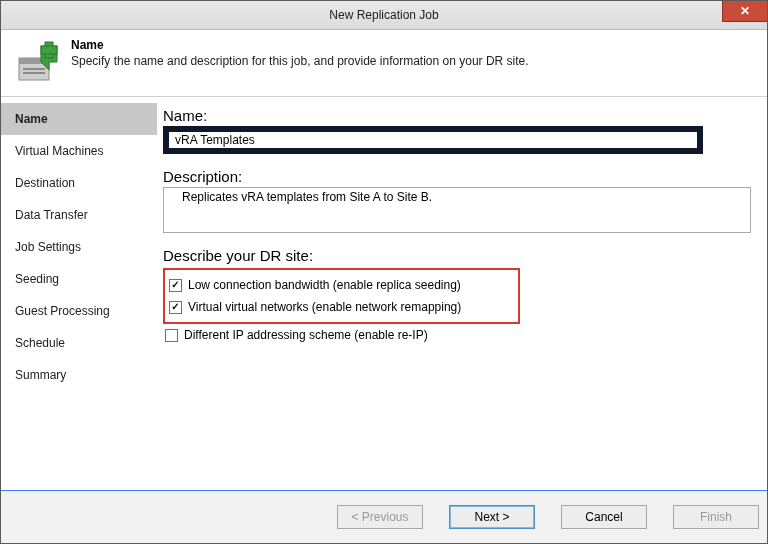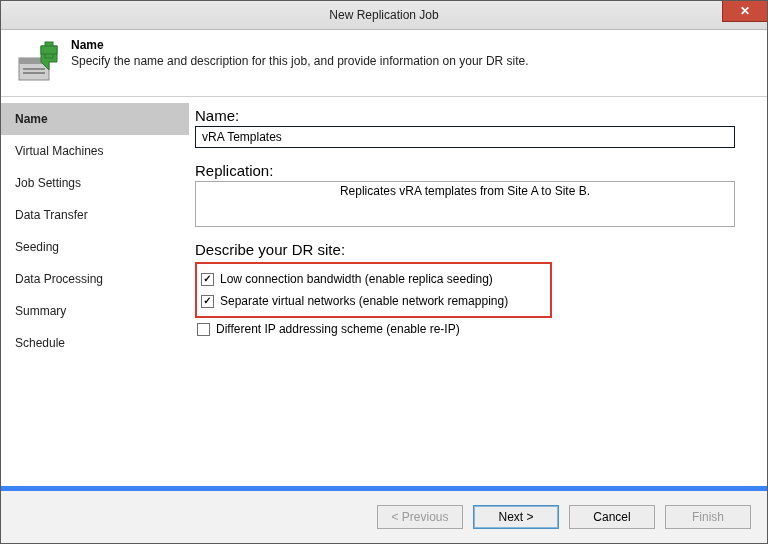--- a/index.html
+++ b/index.html
@@ -101,35 +101,34 @@
     position: relative;
   }
   .field-label {
     font-size: 15px;
     margin-bottom: 2px;
   }
   .field-input {
     width: 540px;
     height: 22px;
     box-sizing: border-box;
-    border: 1px solid #0f172a;
-    padding: 2px 6px;
+    border: 6px solid #0f172a;
+    padding: 8px 6px;
     font: inherit;
     display: block;
   }
   .field-textarea {
-    width: 540px;
+    width: 588px;
     height: 46px;
     box-sizing: border-box;
     border: 1px solid #a9a9a9;
-    padding: 2px 0;
+    padding: 2px 18px;
     font: inherit;
     display: block;
     resize: none;
-    text-align: center;
   }
   .gap8 { height: 14px; }
   .dr-box {
     margin-top: 4px;
   }
   .chk-row {
     display: flex;
     align-items: center;
     gap: 6px;
     padding: 4px 0 4px 2px;
@@ -151,27 +150,27 @@
     cursor: pointer;
   }
   .highlight-box {
     border: 2px solid #d73a2c;
     padding: 4px 6px 4px 2px;
     width: 345px;
     margin-top: 2px;
   }
   .footer {
     height: 52px;
-    border-top: 5px solid #3b82f6;
+    border-top: 1px solid #3b82f6;
     background: #f2f2f2;
     display: flex;
     align-items: center;
     justify-content: flex-end;
-    padding-right: 16px;
-    gap: 10px;
+    padding-right: 8px;
+    gap: 26px;
   }
   .footer button {
     width: 86px;
     height: 24px;
     font: inherit;
     background: #ededed;
     border: 1px solid #a9a9a9;
     cursor: pointer;
   }
   .footer button:disabled {
@@ -211,51 +210,52 @@
       <div class="h1">Name</div>
       <div class="h2">Specify the name and description for this job, and provide information on your DR site.</div>
     </div>
   </div>
 
   <div class="body">
 
     <div class="sidebar">
       <div class="sidebar-item selected"><span>Name</span></div>
       <div class="sidebar-item"><span>Virtual Machines</span></div>
+      <div class="sidebar-item"><span>Destination</span></div>
+      <div class="sidebar-item"><span>Data Transfer</span></div>
       <div class="sidebar-item"><span>Job Settings</span></div>
-      <div class="sidebar-item"><span>Data Transfer</span></div>
       <div class="sidebar-item"><span>Seeding</span></div>
-      <div class="sidebar-item"><span>Data Processing</span></div>
+      <div class="sidebar-item"><span>Guest Processing</span></div>
+      <div class="sidebar-item"><span>Schedule</span></div>
       <div class="sidebar-item"><span>Summary</span></div>
-      <div class="sidebar-item"><span>Schedule</span></div>
     </div>
 
     <div class="main">
 
       <div class="field-label">Name:</div>
       <input class="field-input" type="text" value="vRA Templates" style="">
 
       <div class="gap8"></div>
 
-      <div class="field-label">Replication:</div>
+      <div class="field-label">Description:</div>
       <textarea class="field-textarea" style="">Replicates vRA templates from Site A to Site B.</textarea>
 
       <div class="gap8"></div>
 
       <div class="field-label">Describe your DR site:</div>
 
       <div class="dr-box">
         <div class="highlight-box">
           <div class="chk-row">
             <span class="chk">✓</span>
             <span>Low connection bandwidth (enable replica seeding)</span>
           </div>
           <div class="chk-row">
             <span class="chk">✓</span>
-            <span>Separate virtual networks (enable network remapping)</span>
+            <span>Virtual virtual networks (enable network remapping)</span>
           </div>
         </div>
         <div class="chk-row" style="margin-top:0;">
           <span class="chk"></span>
           <span>Different IP addressing scheme (enable re-IP)</span>
         </div>
       </div>
 
     </div>
   </div>

